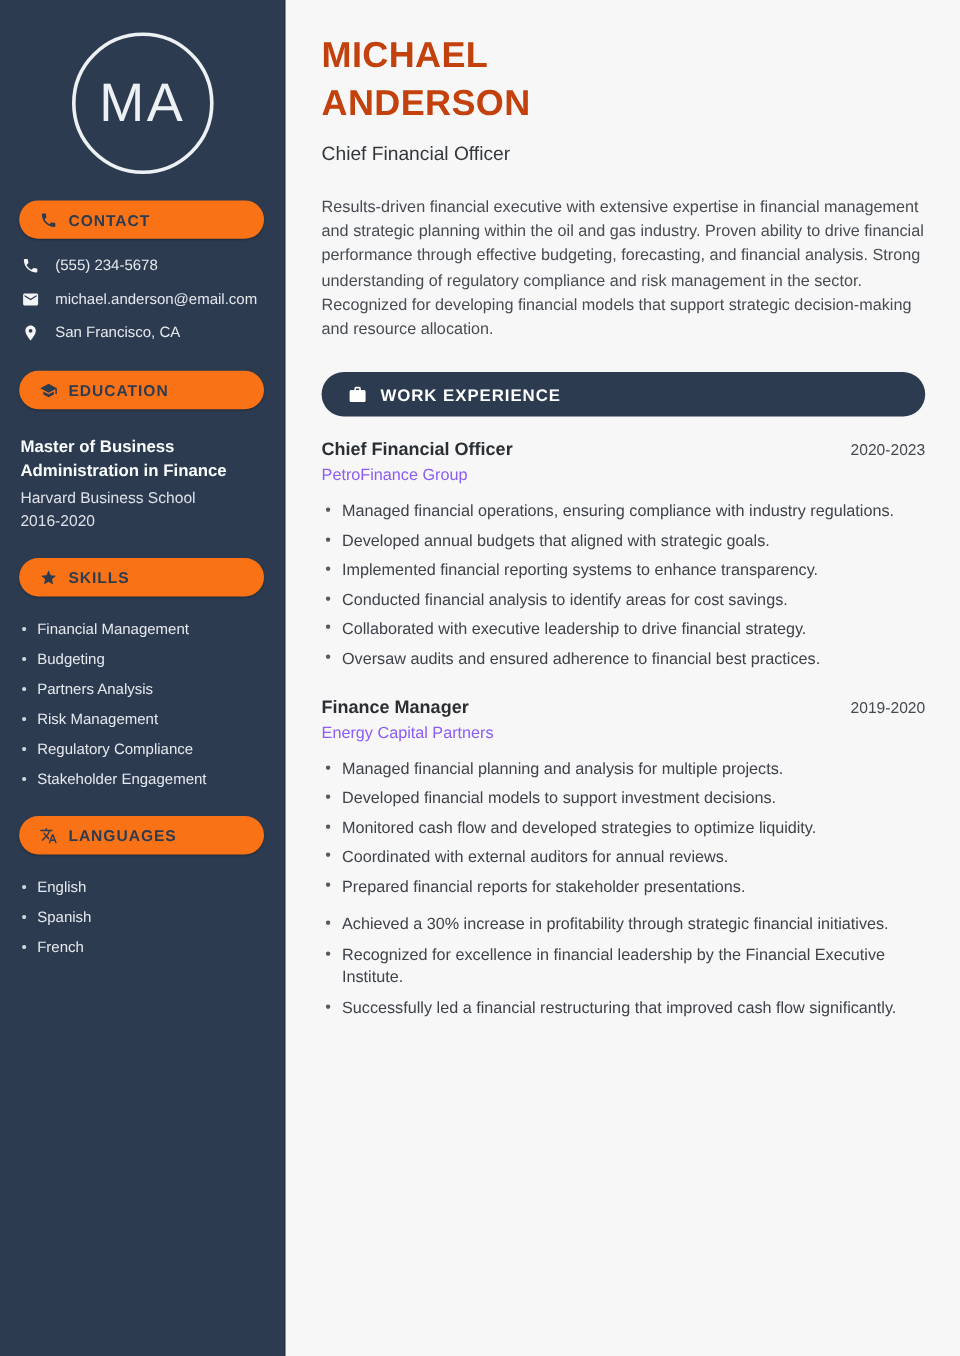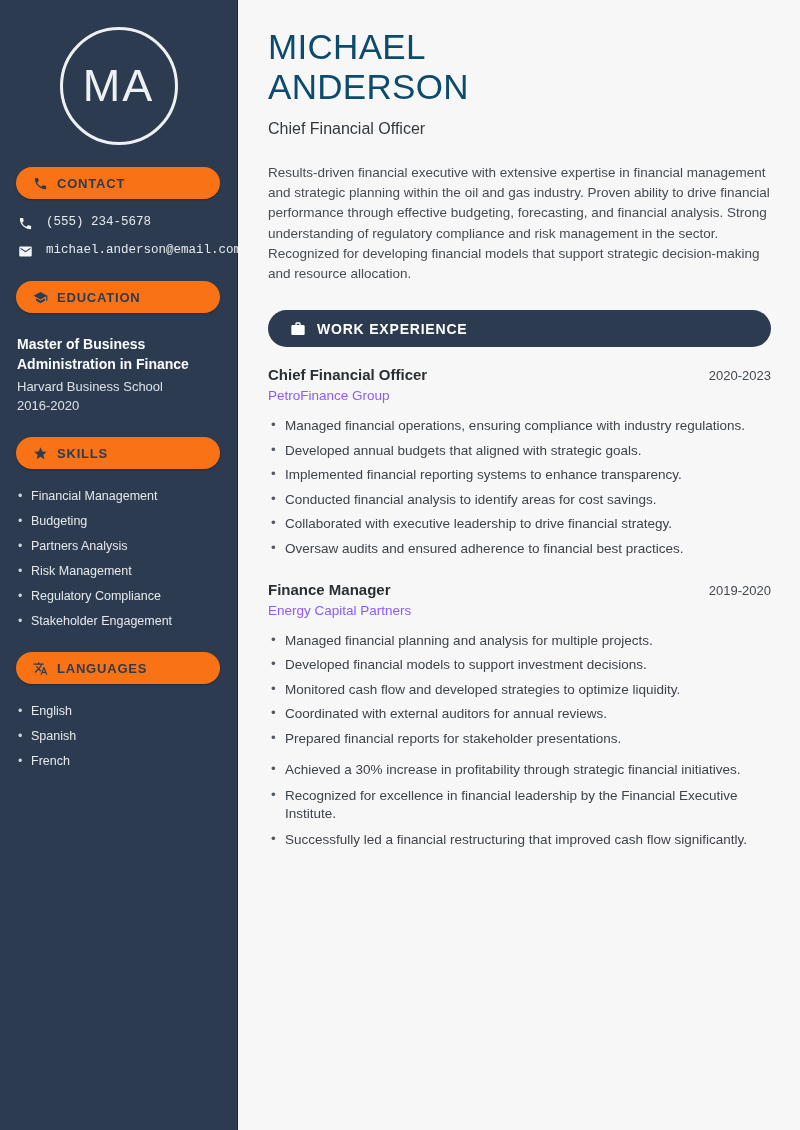--- a/index.html
+++ b/index.html
@@ -16,34 +16,34 @@
   .page{width:800px;height:1130px;display:flex;overflow:hidden;}
 
   
   .sidebar{width:238px;flex:0 0 238px;background:var(--sidebar-bg);color:var(--light-text);border-right:1px solid #1d2939;padding-bottom:30px;}
   .avatar{width:118px;height:118px;border:3px solid var(--light-text);border-radius:50%;margin:27px auto 0 auto;display:flex;align-items:center;justify-content:center;}
   .avatar span{font-size:45px;letter-spacing:2px;color:var(--light-text);}
   .pill-light{margin:22px 17px 0 16px;height:32px;background:#f97316;border-radius:16px;display:flex;align-items:center;gap:9px;padding:0 14px 0 17px;color:var(--pill-dark-bg);box-shadow:0 1px 2px rgba(0,0,0,.25);}
   .pill-light .ico{width:15px;height:15px;flex:0 0 15px;display:block;}
   .pill-light .lbl{font-size:13px;font-weight:bold;letter-spacing:.8px;white-space:nowrap;}
   .contact-list{margin:13px 14px 0 18px;}
-  .contact-row{display:flex;align-items:flex-end;gap:13px;margin-bottom:9px;min-height:19px;font-family:Liberation Mono, monospace;}
+  .contact-row{display:flex;align-items:center;gap:13px;margin-bottom:9px;min-height:19px;}
   .contact-row .ico{width:15px;height:15px;flex:0 0 15px;color:#f2f4f6;}
   .contact-row .txt{font-size:12.5px;color:#e6e9ed;line-height:17px;}
   .edu-block{margin:22px 16px 0 17px;}
   .edu-degree{font-size:14px;font-weight:bold;color:#fbfcfd;line-height:19.5px;}
   .edu-school{font-size:13px;color:#dde1e7;margin-top:4px;line-height:18px;}
   .edu-years{font-size:13px;color:#dde1e7;margin-top:1px;line-height:18px;}
   .side-list{list-style:none;margin:18px 14px 0 18px;}
   .side-list li{font-size:12.5px;color:#e6e9ed;line-height:18px;margin-bottom:7px;padding-left:13px;position:relative;}
   .side-list li::before{content:"•";position:absolute;left:0;top:0;color:#cfd5dc;}
 
   
   .main{flex:1;background:var(--main-bg);padding:27px 29px 0 30px;}
-  .name{font-size:35px;line-height:40px;font-weight:normal;color:#0c4a6e;letter-spacing:.3px;}
+  .name{font-size:30px;line-height:40px;font-weight:bold;color:#c2410c;letter-spacing:.3px;}
   .name span{display:block;}
   .job-title{margin-top:13px;font-size:16px;color:#33383d;}
   .summary{margin-top:25px;font-size:13.5px;line-height:20.2px;color:var(--body-text);}
   .pill-dark{margin-top:26px;height:37px;background:var(--pill-dark-bg);border-radius:19px;display:flex;align-items:center;gap:11px;padding:0 20px 0 22px;color:#ffffff;}
   .pill-dark .ico{width:16px;height:16px;flex:0 0 16px;}
   .pill-dark .lbl{font-size:14px;font-weight:bold;letter-spacing:.8px;}
   .job{margin-top:19px;}
   .job + .job{margin-top:23px;}
   .job-head{display:flex;justify-content:space-between;align-items:baseline;}
   .job-role{font-size:15px;font-weight:bold;color:#2a2f34;}
@@ -78,20 +78,26 @@
         <svg class="ico" viewBox="0 0 24 24" fill="currentColor">
             <path d="M6.62 10.79c1.44 2.83 3.76 5.14 6.59 6.59l2.2-2.2c.27-.27.67-.36 1.02-.24 1.12.37 2.33.57 3.57.57.55 0 1 .45 1 1V20c0 .55-.45 1-1 1-9.39 0-17-7.61-17-17 0-.55.45-1 1-1h3.5c.55 0 1 .45 1 1 0 1.25.2 2.45.57 3.57.11.35.03.74-.25 1.02l-2.2 2.2z"></path>
           </svg>
         <span class="txt">(555) 234-5678</span>
       </div>
       <div class="contact-row">
         <svg class="ico" viewBox="0 0 24 24" fill="currentColor">
             <path d="M20 4H4c-1.1 0-1.99.9-1.99 2L2 18c0 1.1.9 2 2 2h16c1.1 0 2-.9 2-2V6c0-1.1-.9-2-2-2zm0 4l-8 5-8-5V6l8 5 8-5v2z"></path>
           </svg>
         <span class="txt">michael.anderson@email.com</span>
+      </div>
+      <div class="contact-row">
+        <svg class="ico" viewBox="0 0 24 24" fill="currentColor">
+            <path d="M12 2C8.13 2 5 5.13 5 8.95 5 14.16 12 22 12 22s7-7.84 7-13.05C19 5.13 15.87 2 12 2zm0 9.5c-1.38 0-2.5-1.12-2.5-2.5s1.12-2.5 2.5-2.5 2.5 1.12 2.5 2.5-1.12 2.5-2.5 2.5z"></path>
+          </svg>
+        <span class="txt">San Francisco, CA</span>
       </div>
     </div>
 
     <div class="pill-light">
       <svg class="ico" viewBox="0 0 24 24" fill="currentColor">
           <path d="M5 13.18v4L12 21l7-3.82v-4L12 17l-7-3.82zM12 3L1 9l11 6 9-4.91V17h2V9L12 3z"></path>
         </svg>
       <span class="lbl">EDUCATION</span>
     </div>
     <div class="edu-block">

